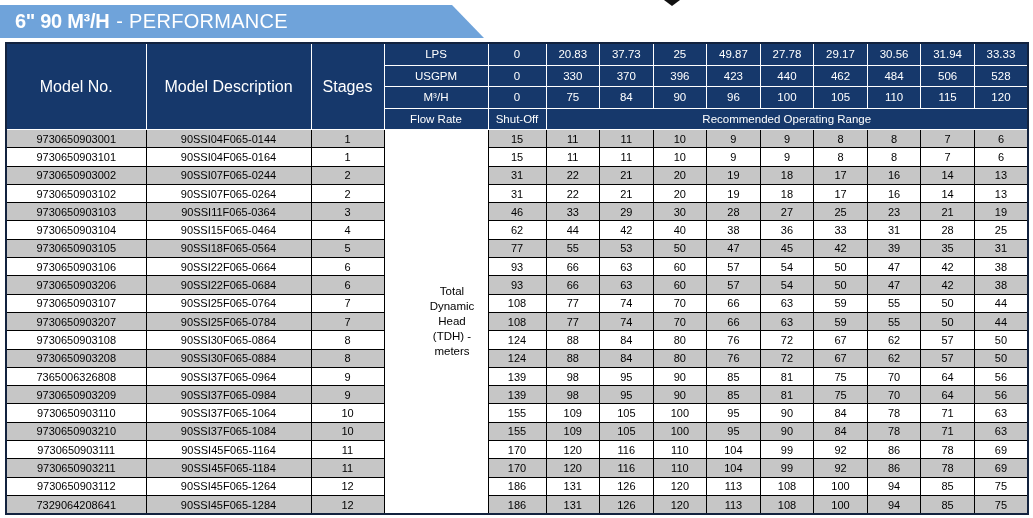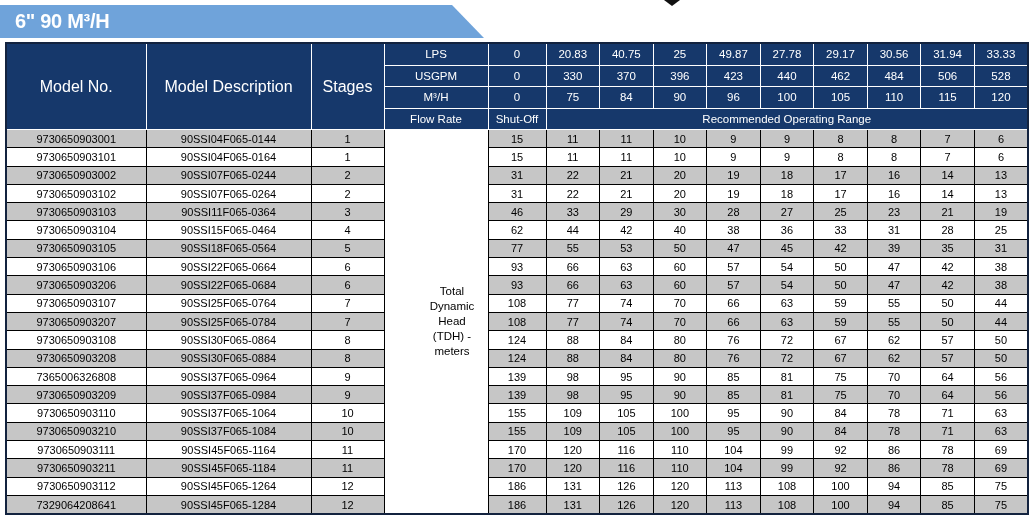--- a/index.html
+++ b/index.html
@@ -62,20 +62,21 @@
     white-space:normal;vertical-align:middle;padding-left:32px;
   }
 </style>
 </head>
 <body>
 
 <div class="page">
 
   <div class="banner">
     <span class="t-bold">6" 90 M³/H</span>
+    <span class="t-rest">- PERFORMANCE</span>
   </div>
 
   <div class="arrow-mark"></div>
 
   <table class="perf">
     <colgroup>
       <col style="width:140px">
         <col style="width:165px">
         <col style="width:73px">
       <col style="width:104px">
@@ -91,21 +92,21 @@
         <col>
     </colgroup>
     <thead>
       <tr>
         <th class="big" rowspan="4">Model No.</th>
         <th class="big" rowspan="4">Model Description</th>
         <th class="big" rowspan="4">Stages</th>
         <th>LPS</th>
         <th>0</th>
         <th>20.83</th>
-        <th>40.75</th>
+        <th>37.73</th>
         <th>25</th>
         <th>49.87</th>
         <th>27.78</th>
         <th>29.17</th>
         <th>30.56</th>
         <th>31.94</th>
         <th>33.33</th>
       </tr>
       <tr>
         <th>USGPM</th>

